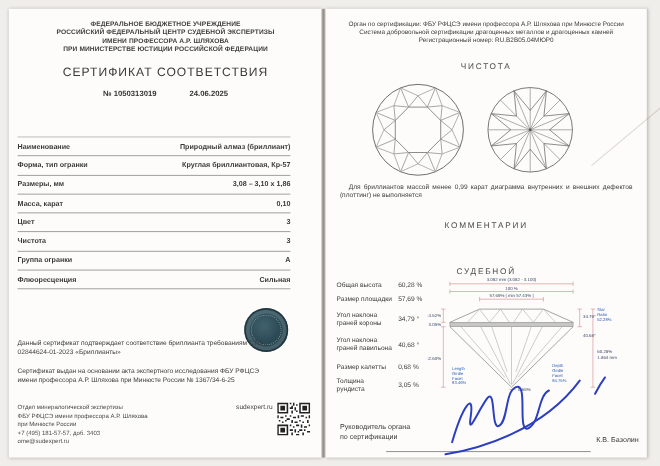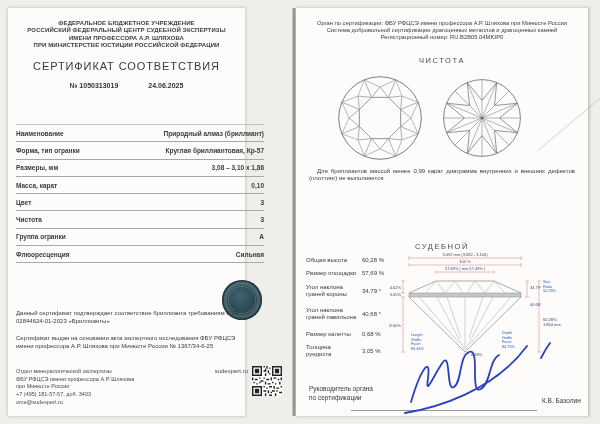--- a/index.html
+++ b/index.html
@@ -4,21 +4,21 @@
 <style>
   html,body{margin:0;padding:0}
   body{
     width:600px;height:424px;position:relative;overflow:hidden;
     background:#f0eeea;
     font-family:"Liberation Sans",sans-serif;
     color:#3a3a3a;
   }
   .abs{position:absolute}
   .page{position:absolute;top:8px;height:408px;background:#fdfcfa;box-shadow:0 0 3px rgba(110,105,95,.45)}
-  #left-page{left:8px;width:237px}
+  #left-page{left:8px;width:285px}
   #right-page{left:296px;width:292px;border-right:1px solid #c9c5bf}
   .fold{position:absolute;left:292px;top:8px;width:4px;height:408px;
         background:linear-gradient(to right,#d8d5cf,#8f8b84 45%,#cfccc6)}
   .crease{position:absolute;left:230px;top:110px;width:100px;height:1px;
           background:rgba(140,130,118,.28);transform:rotate(-40deg)}
 
   
   .org{left:0;right:0;top:12px;text-align:center;font-size:6px;line-height:7.4px;
        font-weight:700;color:#3d3d3d;letter-spacing:.1px}
   .cert-title{left:0;right:0;top:52px;text-align:center;font-size:11px;letter-spacing:.9px;color:#3a3a3a}
@@ -162,20 +162,21 @@
 
   <svg class="abs pav-svg" viewBox="-50 -50 100 100">
     <circle r="48" fill="none" stroke="#666" stroke-width="1"></circle>
     <path fill="none" stroke="#8a8a8a" stroke-width=".8" d="M0 0L48 0M0 0L44.3 18.4M0 0L33.9 33.9M0 0L18.4 44.3M0 0L0 48M0 0L-18.4 44.3M0 0L-33.9 33.9M0 0L-44.3 18.4M0 0L-48 0M0 0L-44.3 -18.4M0 0L-33.9 -33.9M0 0L-18.4 -44.3M0 0L0 -48M0 0L18.4 -44.3M0 0L33.9 -33.9M0 0L44.3 -18.4"></path>
     <path fill="none" stroke="#6e6e6e" stroke-width=".9" d="M22 0L44.3 18.4L15.6 15.6L18.4 44.3L0 22L-18.4 44.3L-15.6 15.6L-44.3 18.4L-22 0L-44.3 -18.4L-15.6 -15.6L-18.4 -44.3L0 -22L18.4 -44.3L15.6 -15.6L44.3 -18.4Z"></path>
     <circle r="1.4" fill="#555"></circle>
   </svg>
 
   <div class="abs note">Для бриллиантов массой менее 0,99 карат диаграмма внутренних и внешних дефектов (плоттинг) не выполняется</div>
 
+  <div class="abs sec" id="comments-title">КОММЕНТАРИИ</div>
 
   <div class="abs sec" id="props-title">СУДЕБНОЙ</div>
 
   <div class="prow" style="top:248px;height:8px">
     <div class="plabel">
         <div>Общая высота</div>
       </div>
     <span class="pval">60,28 %</span>
   </div>
   <div class="prow" style="top:261px;height:8px">

